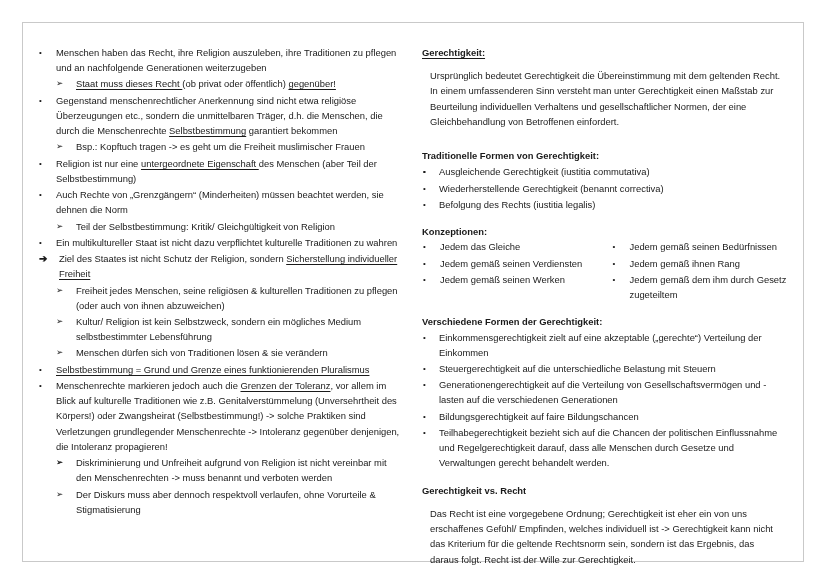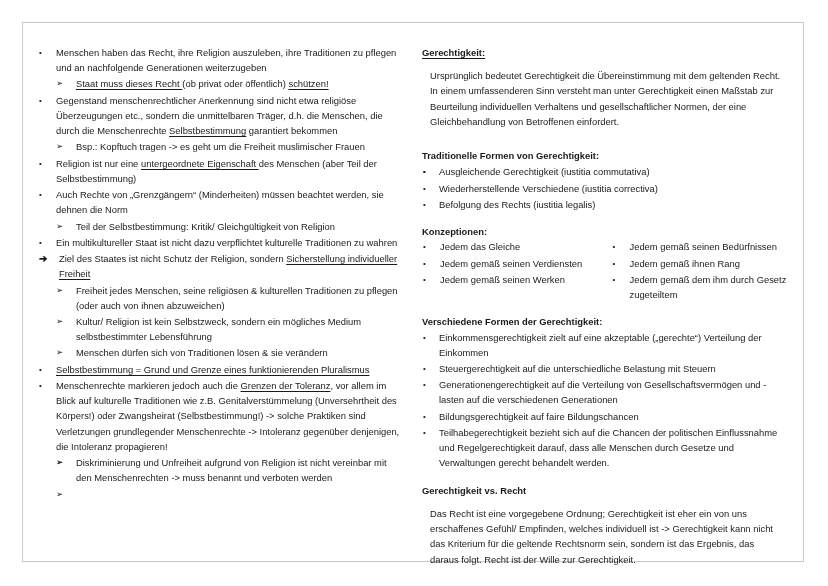--- a/index.html
+++ b/index.html
@@ -175,21 +175,21 @@
 </head>
 <body>
 
 <div class="page-frame">
   <div class="columns">
 
     <div class="col-left">
       <ul class="lvl1" id="left-list">
           <li class="item"><span class="mk bullet-dot">•</span><span>Menschen haben das Recht, ihre Religion auszuleben, ihre Traditionen zu pflegen und an nachfolgende Generationen weiterzugeben</span></li>
           <ul class="lvl2">
-            <li class="item"><span class="mk">➢</span><span><span class="u">Staat muss dieses Recht </span>(ob privat oder öffentlich) <span class="u">schützen!</span></span></li>
+            <li class="item"><span class="mk">➢</span><span><span class="u">Staat muss dieses Recht </span>(ob privat oder öffentlich) <span class="u">gegenüber!</span></span></li>
           </ul>
           <li class="item"><span class="mk bullet-dot">•</span><span>Gegenstand menschenrechtlicher Anerkennung sind nicht etwa religiöse Überzeugungen etc., sondern die unmittelbaren Träger, d.h. die Menschen, die durch die Menschenrechte <span class="u">Selbstbestimmung</span> garantiert bekommen</span></li>
           <ul class="lvl2">
             <li class="item"><span class="mk">➢</span><span>Bsp.: Kopftuch tragen -&gt; es geht um die Freiheit muslimischer Frauen</span></li>
           </ul>
           <li class="item"><span class="mk bullet-dot">•</span><span>Religion ist nur eine <span class="u">untergeordnete Eigenschaft </span>des Menschen (aber Teil der Selbstbestimmung)</span></li>
           <li class="item"><span class="mk bullet-dot">•</span><span>Auch Rechte von „Grenzgängern“ (Minderheiten) müssen beachtet werden, sie dehnen die Norm</span></li>
           <ul class="lvl2">
             <li class="item"><span class="mk">➢</span><span>Teil der Selbstbestimmung: Kritik/ Gleichgültigkeit von Religion</span></li>
           </ul>
@@ -198,37 +198,37 @@
           <ul class="lvl2">
             <li class="item"><span class="mk">➢</span><span>Freiheit jedes Menschen, seine religiösen &amp; kulturellen Traditionen zu pflegen (oder auch von ihnen abzuweichen)</span></li>
             <li class="item"><span class="mk">➢</span><span>Kultur/ Religion ist kein Selbstzweck, sondern ein mögliches Medium selbstbestimmter Lebensführung</span></li>
             <li class="item"><span class="mk">➢</span><span>Menschen dürfen sich von Traditionen lösen &amp; sie verändern</span></li>
           </ul>
           <li class="item"><span class="mk bullet-dot">•</span><span><span class="u">Selbstbestimmung = Grund und Grenze eines funktionierenden Pluralismus</span></span></li>
           <li class="item"><span class="mk bullet-dot">•</span><span>Menschenrechte markieren jedoch auch die <span class="u">Grenzen der Toleranz</span>, vor allem im Blick auf kulturelle Traditionen wie z.B. Genitalverstümmelung (Unversehrtheit des Körpers!) oder Zwangsheirat (Selbstbestimmung!) -&gt; solche Praktiken sind Verletzungen grundlegender Menschenrechte -&gt; Intoleranz gegenüber denjenigen, die Intoleranz propagieren!</span></li>
           <ul class="lvl2">
             <li class="item"><span class="mk">➢</span></li>
             <li class="item"><span class="mk">➢</span><span>Diskriminierung und Unfreiheit aufgrund von Religion ist nicht vereinbar mit den Menschenrechten -&gt; muss benannt und verboten werden</span></li>
-            <li class="item"><span class="mk">➢</span></li>
+            <li class="item"><span class="mk">➢</span><span>Der Diskurs muss aber dennoch respektvoll verlaufen, ohne Vorurteile &amp; Stigmatisierung</span></li>
           </ul>
         </ul>
     </div>
 
     <div class="col-right">
 
       <div class="rhead u">Gerechtigkeit:</div>
       <div class="rpara">Ursprünglich bedeutet Gerechtigkeit die Übereinstimmung mit dem geltenden Recht. In einem umfassenderen Sinn versteht man unter Gerechtigkeit einen Maßstab zur Beurteilung individuellen Verhaltens und gesellschaftlicher Normen, der eine Gleichbehandlung von Betroffenen einfordert.</div>
 
       <div class="gap"></div>
 
       <div class="rhead">Traditionelle Formen von Gerechtigkeit:</div>
       <ul class="plain" id="trad-list">
           <li><span class="mk">•</span></li>
           <li><span class="mk">•</span><span>Ausgleichende Gerechtigkeit (iustitia commutativa)</span></li>
-          <li><span class="mk">•</span><span>Wiederherstellende Verschiedene (iustitia correctiva)</span></li>
+          <li><span class="mk">•</span><span>Wiederherstellende Gerechtigkeit (benannt correctiva)</span></li>
           <li><span class="mk">•</span><span>Befolgung des Rechts (iustitia legalis)</span></li>
         </ul>
 
       <div class="gap"></div>
 
       <div class="rhead">Konzeptionen:</div>
       <div class="konz-grid">
         <div class="konz-col left">
           <ul class="plain" id="konz-left">
               <li><span class="mk">•</span><span>Jedem das Gleiche</span></li>

